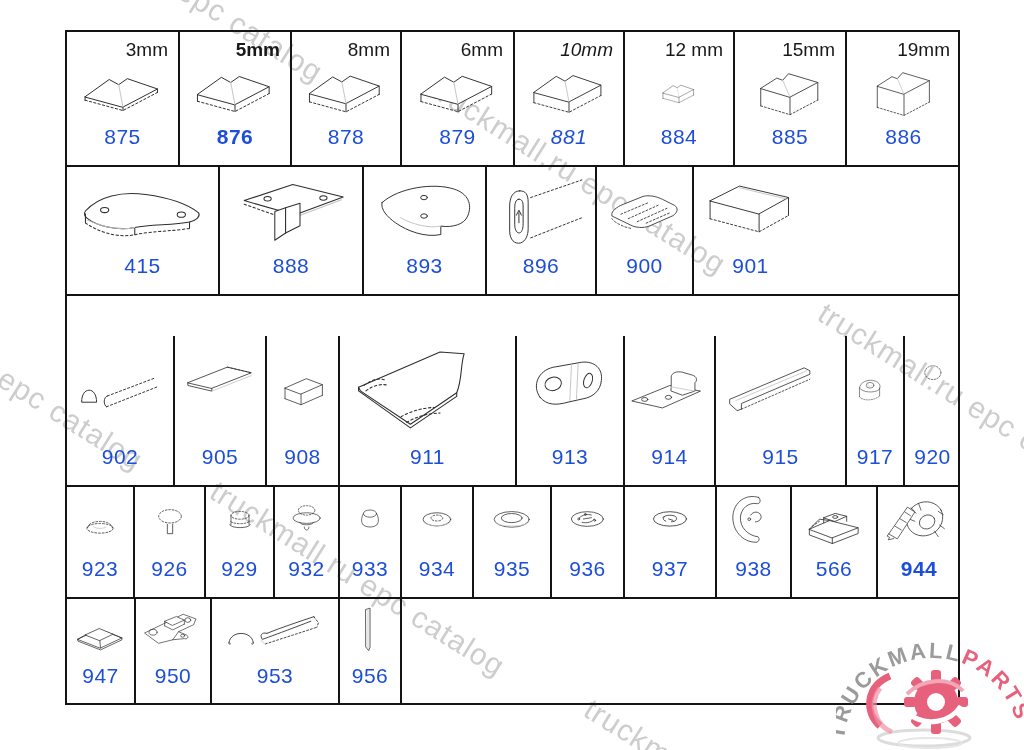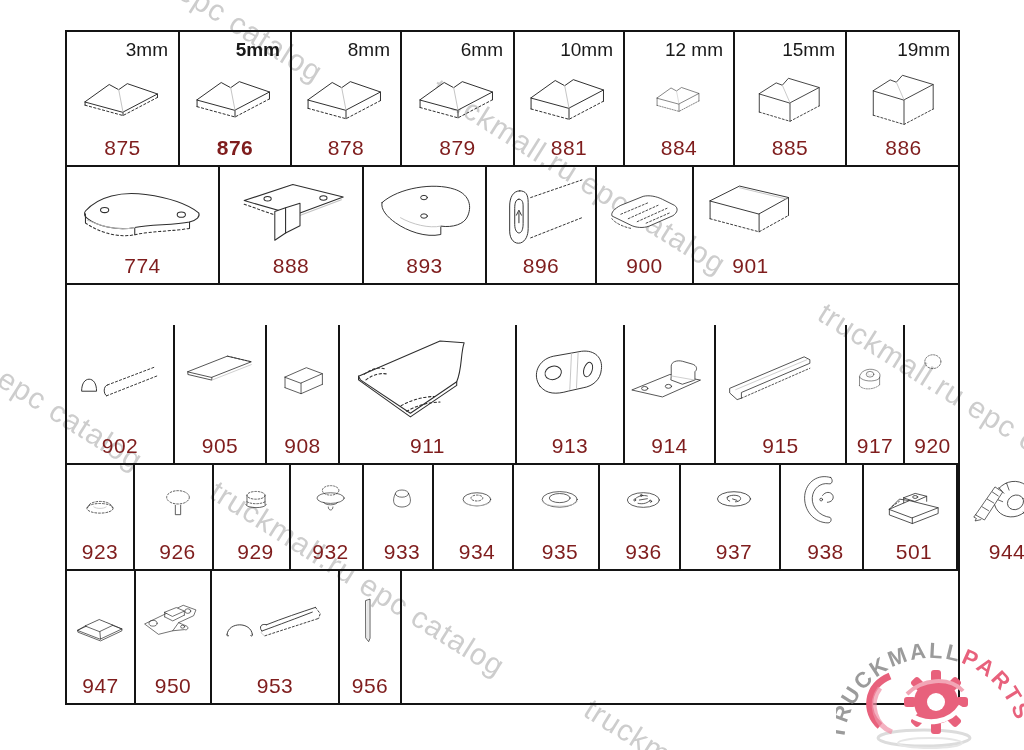--- a/index.html
+++ b/index.html
@@ -17,21 +17,21 @@
   .t-row{display:flex;flex-direction:row;box-sizing:border-box;
          border-bottom:2px solid #141414;}
   .t-row:last-child{border-bottom:none;}
   .cell{box-sizing:border-box;border-right:2px solid #141414;position:relative;
         display:flex;flex-direction:column;align-items:center;}
   .cell.last{border-right:none;}
   .cell .size{align-self:flex-end;padding:7px 10px 0 0;font-size:19px;color:#191919;}
   .cell .art{flex:1;width:100%;display:flex;align-items:center;justify-content:center;
              overflow:hidden;min-height:0;}
   .cell .art svg{max-width:94%;max-height:96%;display:block;}
-  .cell .num{font-size:21px;color:#7f1d1d;padding-bottom:5px;letter-spacing:.5px;}
+  .cell .num{font-size:21px;color:#1d4ed8;padding-bottom:16px;letter-spacing:.5px;}
   
   .art path,.art line,.art ellipse,.art circle,.art rect,.art polygon,.art polyline{
       stroke:#2e2e2e;fill:none;stroke-width:1.15;stroke-linejoin:round;stroke-linecap:round;}
   .art .fw{fill:#ffffff;}
   .art .d{stroke-dasharray:2.6 2.6;}
   .art .lt{stroke:#c3c3c3;}
   
   #logo{position:absolute;left:836px;top:634px;z-index:3;}
 </style>
 </head>
@@ -97,21 +97,21 @@
    <polygon class="fw" points="14,38 42,18 53,24 63,17 98,29 58,50"></polygon>
    <line x1="14" y1="38" x2="14" y2="47"></line>
               <line x1="58" y1="50" x2="58" y2="59"></line>
    <line x1="98" y1="29" x2="98" y2="38"></line>
    <polyline class="d" points="14,47 58,59 98,38"></polyline>
    <path class="lt" d="M53,24 L58,50"></path>
             </svg>
           </div>
           <div class="num">879</div>
         </div>
-        <div class="cell" style="width: 110px; flex: 0 0 110px;">
+        <div class="cell" style="width: 110px; flex: 0 0 110px; font-style: italic;">
           <div class="size">10mm</div>
           <div class="art">
             <svg viewBox="0 0 116 77" width="100">
    <polygon class="fw" points="14,38 42,18 53,24 63,17 98,29 58,50"></polygon>
    <line x1="14" y1="38" x2="14" y2="51"></line>
               <line x1="58" y1="50" x2="58" y2="63"></line>
    <line x1="98" y1="29" x2="98" y2="42"></line>
    <polyline class="d" points="14,51 58,63 98,42"></polyline>
    <path class="lt" d="M53,24 L58,50"></path>
             </svg>
@@ -168,21 +168,21 @@
    <path class="fw" d="M12,46 C26,30 52,24 78,28 C100,31 122,37 136,48 C138,52 134,56 126,58 C108,62 84,60 66,64 C46,68 24,62 14,54 C10,51 10,49 12,46 Z"></path>
    <ellipse cx="33" cy="45" rx="4.5" ry="2.8"></ellipse>
               <ellipse cx="117" cy="50" rx="4.5" ry="2.8"></ellipse>
    <line x1="12" y1="49" x2="12" y2="59"></line>
               <line x1="66" y1="64" x2="66" y2="72"></line>
               <line x1="126" y1="58" x2="126" y2="65"></line>
    <path class="d" d="M12,59 C24,68 46,76 66,72 C84,68 110,68 126,65"></path>
    <path class="lt" d="M14,56 C34,65 52,67 66,64"></path>
             </svg>
           </div>
-          <div class="num">774</div>
+          <div class="num">415</div>
         </div>
         <div class="cell" style="width: 144px; flex: 0 0 144px;">
           <div class="art">
             <svg viewBox="0 0 140 90" width="126">
    <polygon class="fw" points="18,34 72,16 128,30 74,50"></polygon>
    <ellipse cx="44" cy="32" rx="4" ry="2.5"></ellipse>
               <ellipse cx="106" cy="31" rx="4" ry="2.5"></ellipse>
    <line class="lt" x1="126" y1="33" x2="76" y2="52"></line>
    <polygon class="fw" points="52,46 52,78 64,70 64,42"></polygon>
    <polygon class="fw" points="64,42 64,70 80,62 80,37"></polygon>
@@ -337,21 +337,21 @@
         </div>
         <div class="cell last" style="width: 55px; flex: 0 0 55px; gap: 36px;">
           <div class="art">
             <svg viewBox="0 0 90 70" width="56">
    <ellipse class="d" cx="45" cy="36" rx="14" ry="12"></ellipse>
             </svg>
           </div>
           <div class="num">920</div>
         </div>
       </div>
-      <div class="t-row" style="height: 138px; gap: 8px;">
+      <div class="t-row" style="height: 138px;">
         <div class="cell" style="width: 68px; flex: 0 0 68px;">
           <div class="art">
             <svg viewBox="0 0 90 70" width="62">
    <ellipse class="d" cx="45" cy="44" rx="19" ry="7"></ellipse>
    <path class="d" d="M27,43 C29,31 61,31 63,43"></path>
    <path class="lt" d="M36,42 C40,45 50,45 54,42"></path>
             </svg>
           </div>
           <div class="num">923</div>
         </div>
@@ -457,23 +457,23 @@
    <polygon class="fw" points="20,56 48,44 88,54 52,68"></polygon>
    <path d="M20,56 L20,64 L52,76 L88,62 L88,54 M52,68 L52,76"></path>
    <polygon class="fw" points="40,40 56,34 72,38 56,45"></polygon>
    <line x1="40" y1="40" x2="40" y2="47"></line>
               <line x1="72" y1="38" x2="72" y2="45"></line>
    <ellipse cx="56" cy="39" rx="3.5" ry="2"></ellipse>
    <path d="M20,56 L34,42 L48,44"></path>
    <line class="d" x1="24" y1="52" x2="34" y2="45"></line>
             </svg>
           </div>
-          <div class="num">501</div>
-        </div>
-        <div class="cell last" style="width: 82px; flex: 0 0 82px;">
+          <div class="num">566</div>
+        </div>
+        <div class="cell last" style="width: 82px; flex: 0 0 82px; font-weight: bold;">
           <div class="art">
             <svg viewBox="0 0 120 110" width="92">
    <ellipse class="fw" cx="70" cy="50" rx="30" ry="27" transform="rotate(-28 70 50)"></ellipse>
    <ellipse class="fw" cx="74" cy="55" rx="13" ry="11" transform="rotate(-28 74 55)"></ellipse>
    <line x1="48" y1="32" x2="56" y2="41"></line>
               <line x1="60" y1="25" x2="64" y2="36"></line>
    <line x1="86" y1="70" x2="92" y2="79"></line>
               <line x1="94" y1="60" x2="102" y2="66"></line>
    <line x1="44" y1="50" x2="54" y2="54"></line>
               <line x1="92" y1="38" x2="100" y2="43"></line>

